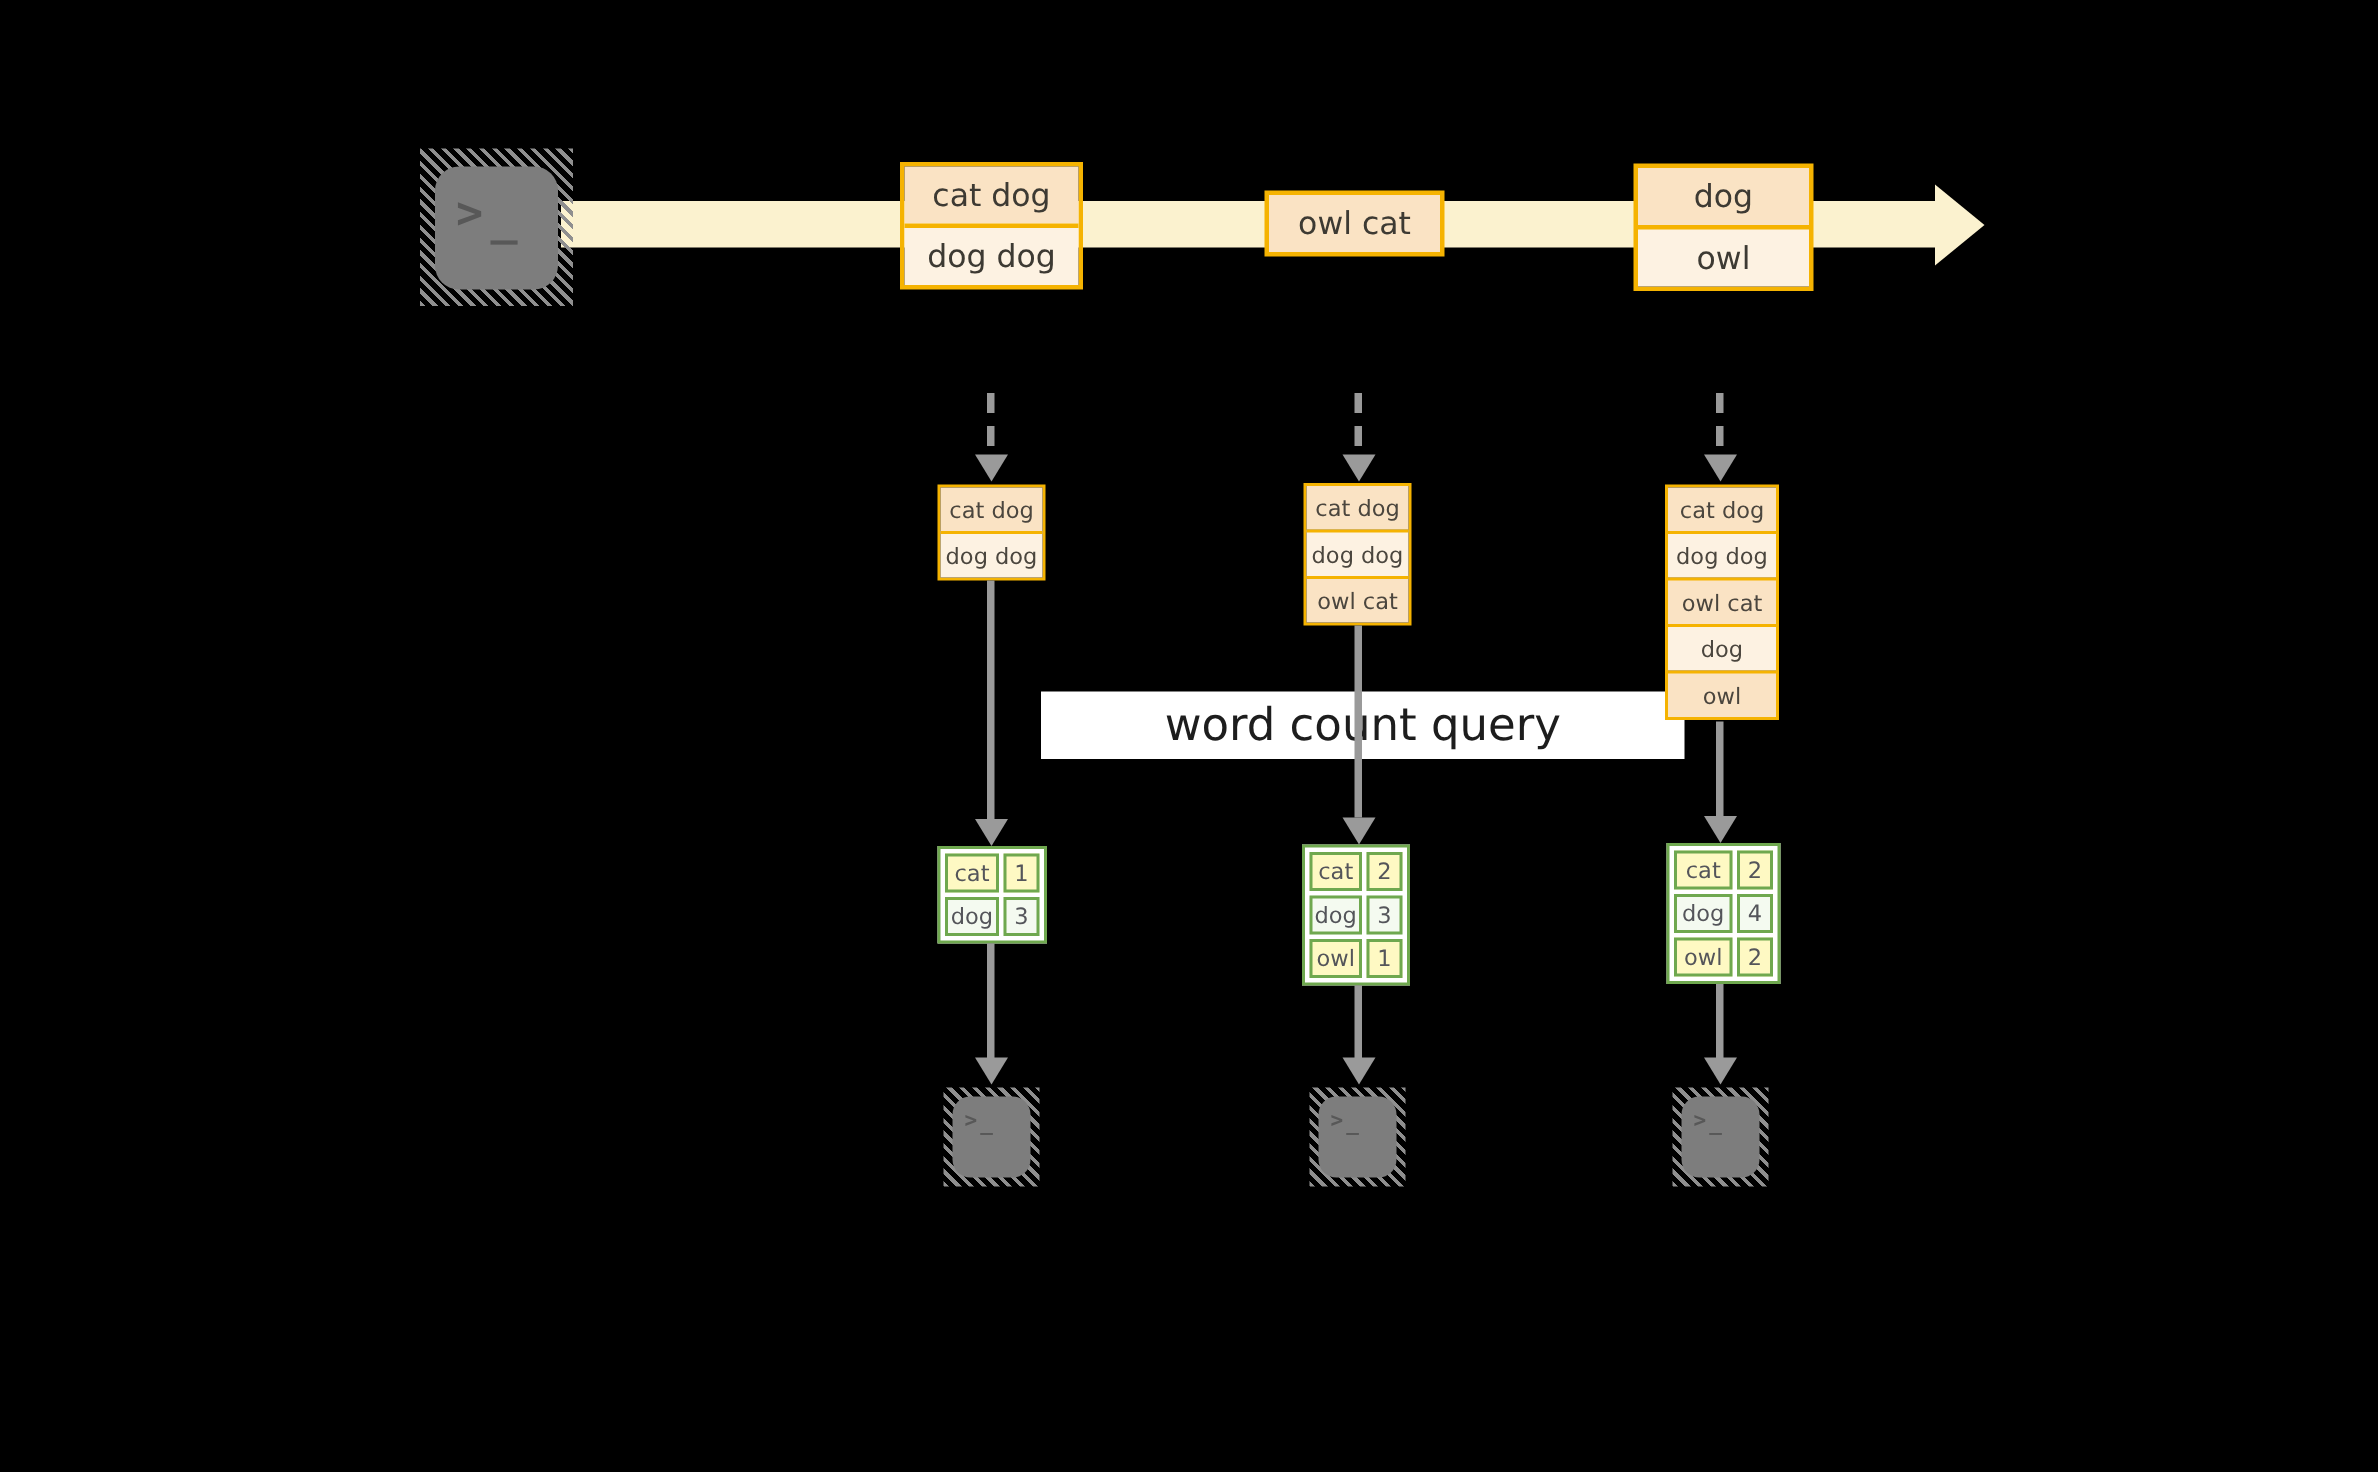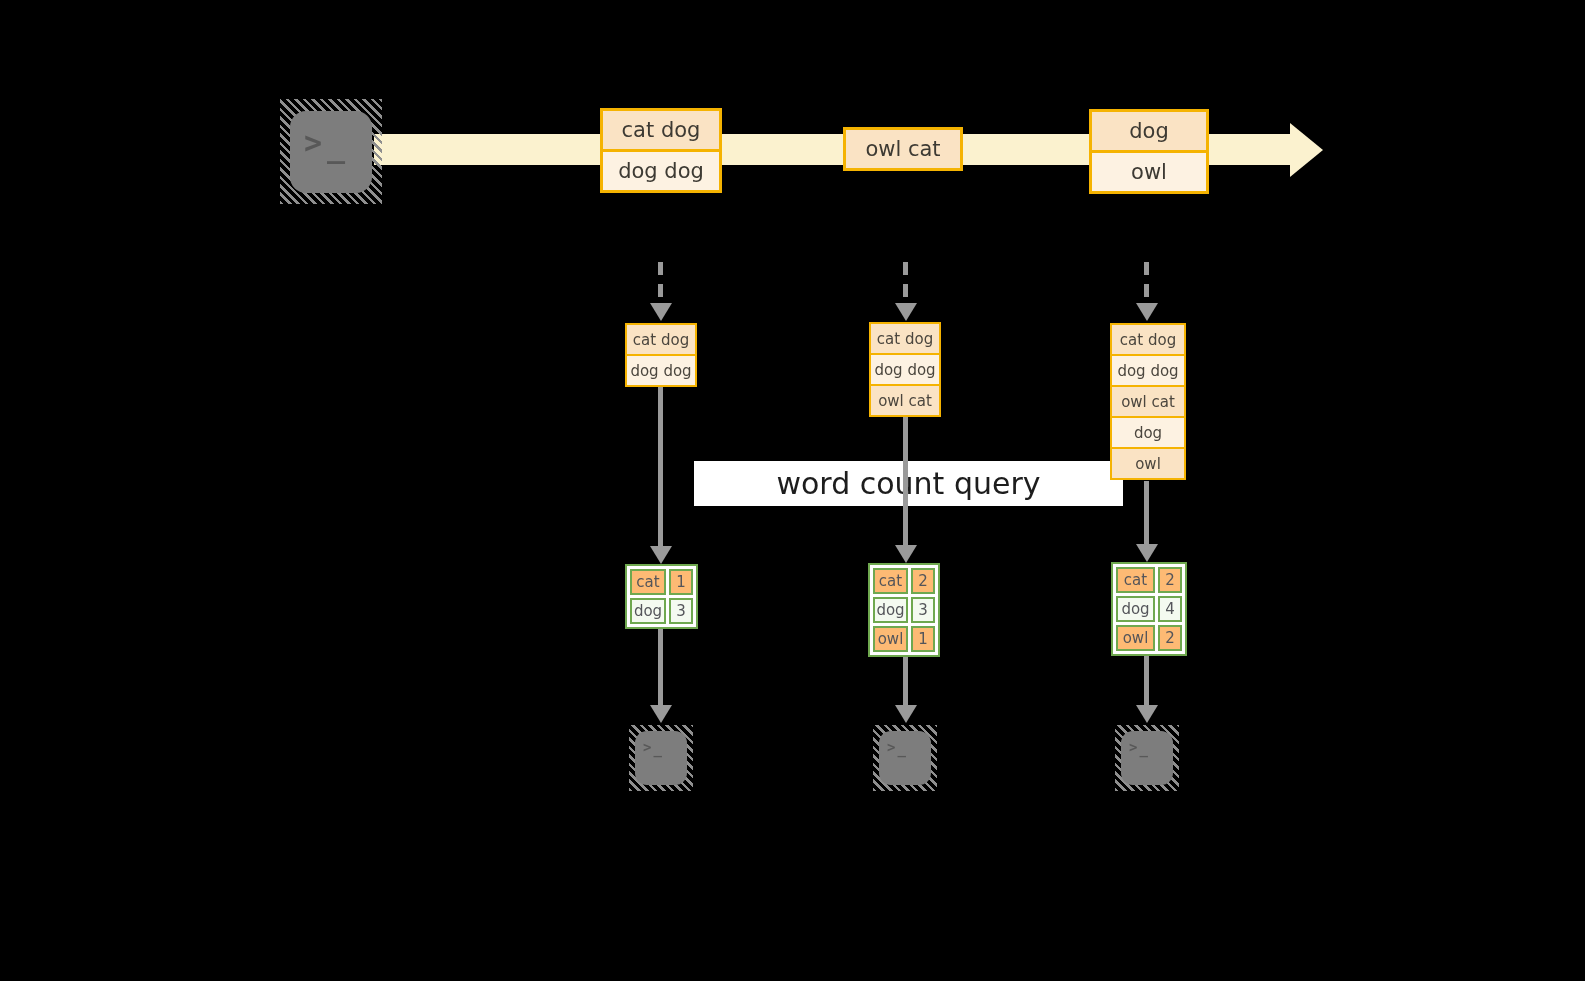--- a/index.html
+++ b/index.html
@@ -40,21 +40,21 @@
 
   
   .banner{position:absolute;background:#ffffff;display:flex;align-items:center;justify-content:center;
           font-size:30px;color:#1d1d1d;z-index:1;}
 
   
   .wtable{position:absolute;border:2px solid #6FA84F;background:#ffffff;padding:3px;
           display:grid;grid-template-columns:1fr 24px;gap:3px;z-index:2;box-sizing:border-box;}
   .cell{border:2px solid #6FA84F;display:flex;align-items:center;justify-content:center;
         height:26px;font-size:15px;color:#54555a;box-sizing:border-box;}
-  .c-dark{background:#fdba74;}
+  .c-dark{background:#fef9c3;}
   .c-light{background:#F4FAF0;}
 </style>
 </head>
 <body>
 
 <div class="canvas">
 
   <div class="banner" style="left:694px;top:461px;width:429px;height:45px;">
     <span>word count query</span>
   </div>

